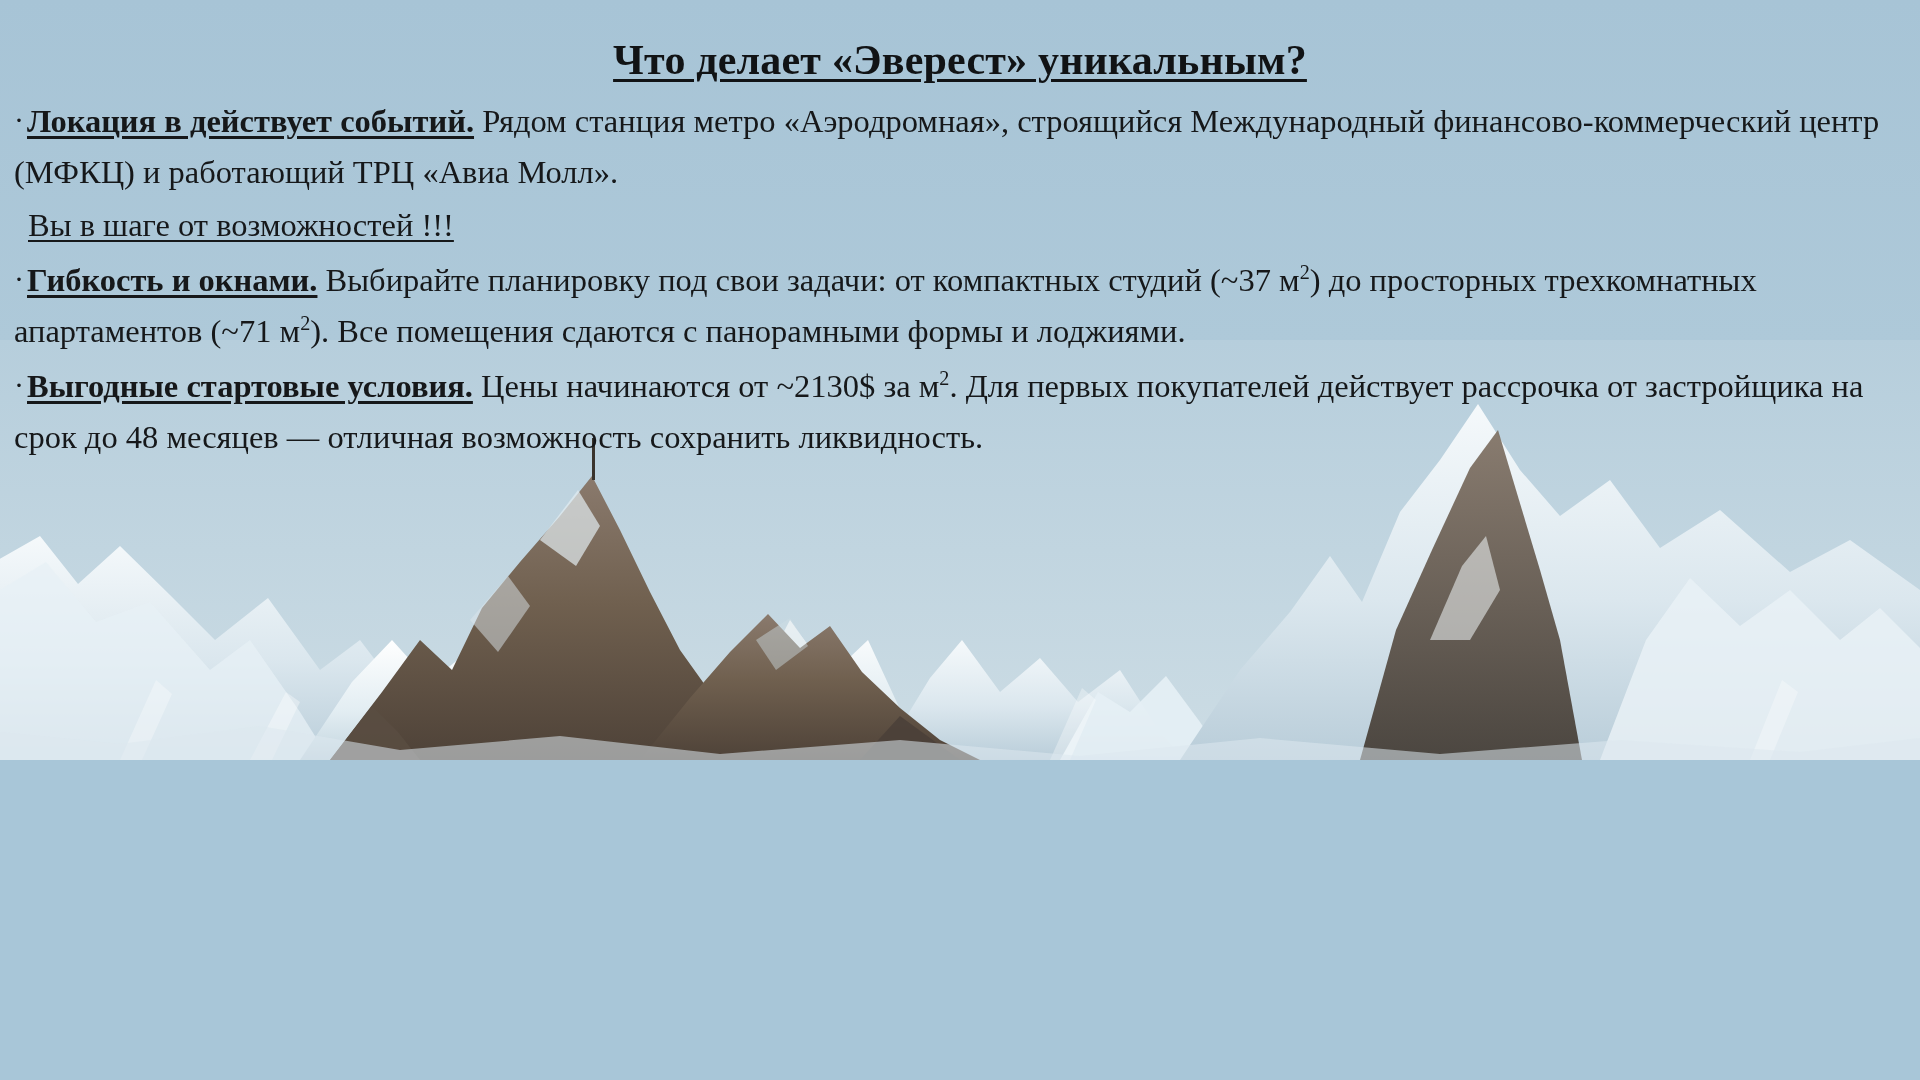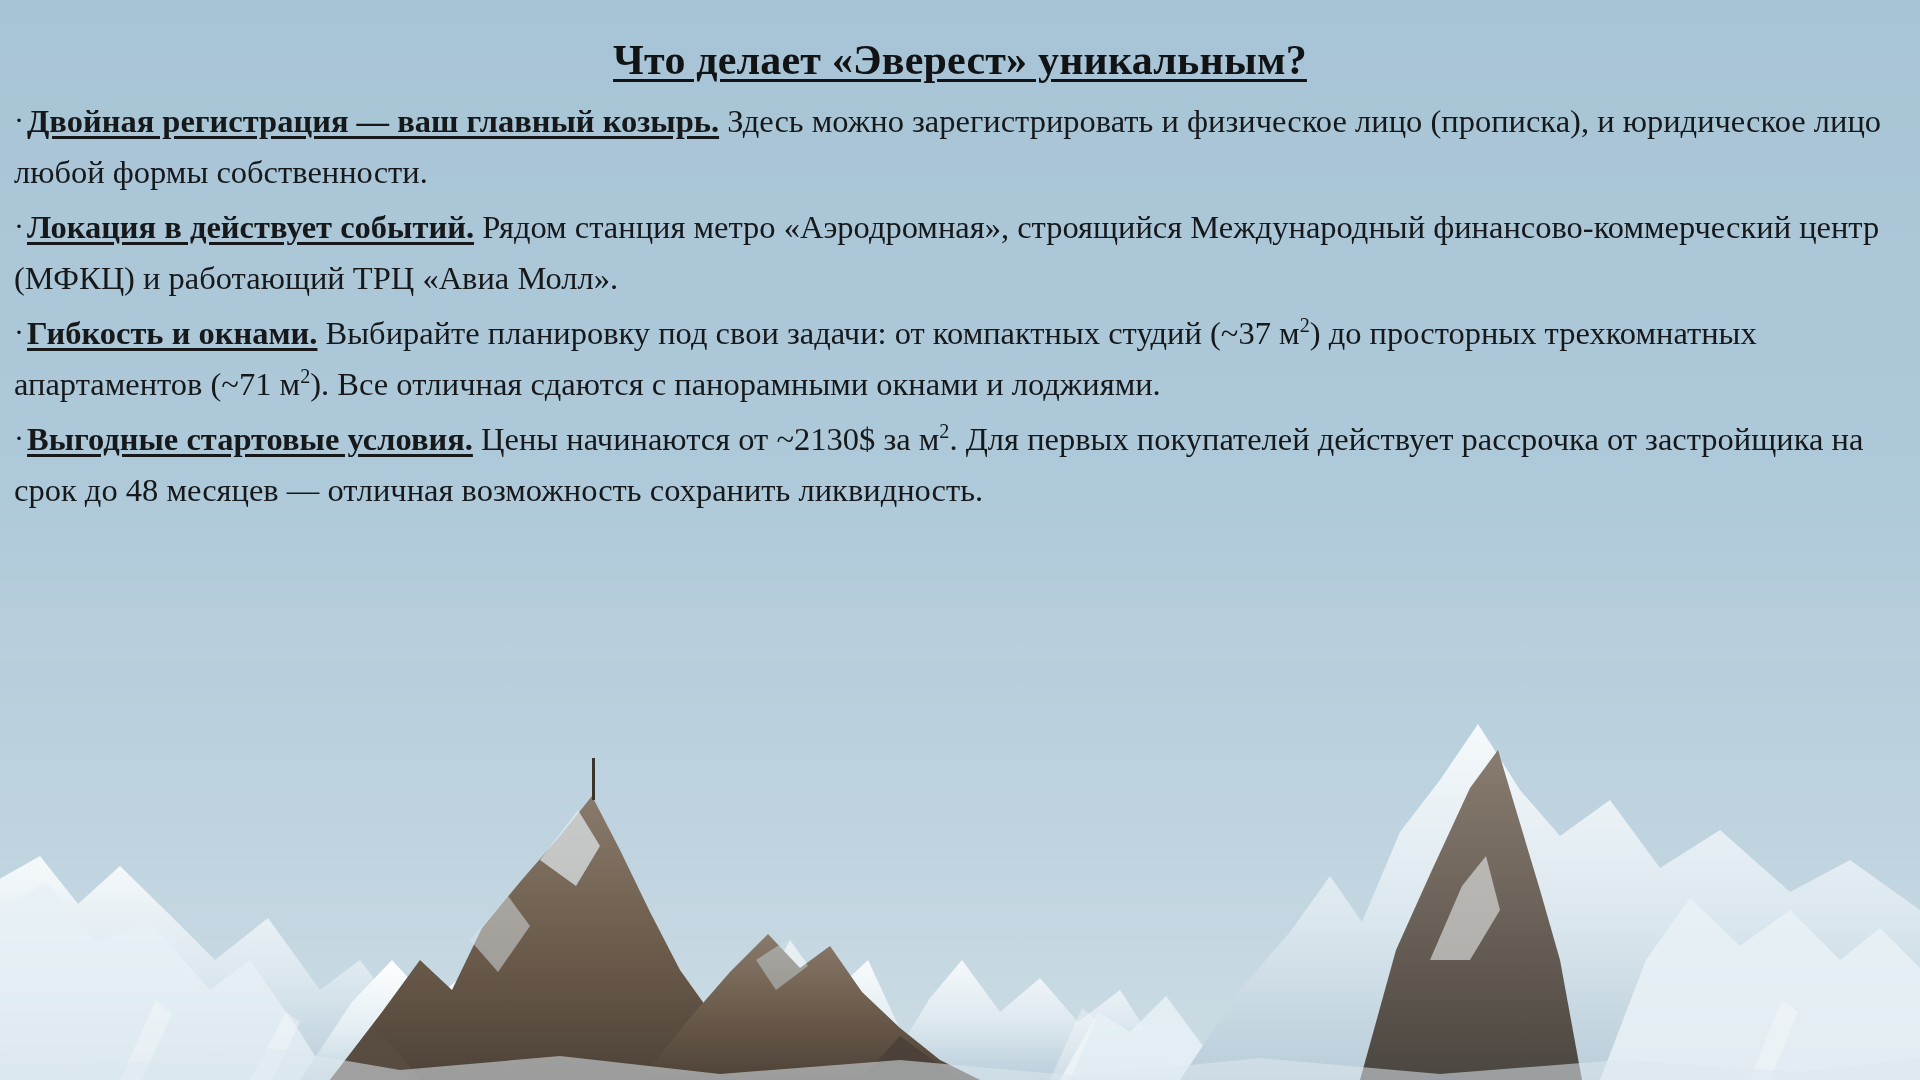--- a/index.html
+++ b/index.html
@@ -11,21 +11,21 @@
     overflow: hidden;
   }
   body {
     font-family: "Liberation Serif", "DejaVu Serif", serif;
     background: #a8c6d8;
   }
 
   #slide {
     position: relative;
     width: 1920px;
-    height: 1080px;
+    height: 760px;
     overflow: hidden;
     background: linear-gradient(to bottom, #a7c4d6 0%, #aec9d9 45%, #c3d6e0 78%, #cfdce3 100%);
   }
 
   
   #mountains {
     position: absolute;
     left: 0;
     bottom: 0;
     width: 1920px;
@@ -190,32 +190,32 @@
                L 1920 398 L 1920 420 Z" fill="#dde8ee" opacity="0.55"></path>
     </svg>
   </div>
 
   <div id="content">
 
     <h1 id="title">Что делает «Эверест» уникальным?</h1>
 
     <ul class="bullets">
 
-      <li class="bullet">
-        <span class="dot">·</span><span class="lead">Двойная регистрация — ваш главный козырь.</span><span> Здесь можно зарегистрировать и физическое лицо (прописка), и юридическое лицо любой формы собственности.</span>
-      </li>
 
       <li class="bullet">
         <span class="dot">·</span><span class="lead">Локация в действует событий.</span><span> Рядом станция метро «Аэродромная», строящийся Международный финансово-коммерческий центр (МФКЦ) и работающий ТРЦ «Авиа Молл».</span>
       </li>
 
+      <li class="standalone-line">
+        <span class="plain-underline">Вы в шаге от возможностей !!!</span>
+      </li>
 
 
       <li class="bullet">
-        <span class="dot">·</span><span class="lead">Гибкость и окнами.</span><span> Выбирайте планировку под свои задачи: от компактных студий (~37 м</span><sup>2</sup><span>) до просторных трехкомнатных апартаментов (~71 м</span><sup>2</sup><span>). Все отличная сдаются с панорамными окнами и лоджиями.</span>
+        <span class="dot">·</span><span class="lead">Гибкость и окнами.</span><span> Выбирайте планировку под свои задачи: от компактных студий (~37 м</span><sup>2</sup><span>) до просторных трехкомнатных апартаментов (~71 м</span><sup>2</sup><span>). Все помещения сдаются с панорамными формы и лоджиями.</span>
       </li>
 
       <li class="bullet">
         <span class="dot">·</span><span class="lead">Выгодные стартовые условия.</span><span> Цены начинаются от ~2130$ за м</span><sup>2</sup><span>. Для первых покупателей действует рассрочка от застройщика на срок до 48 месяцев — отличная возможность сохранить ликвидность.</span>
       </li>
 
     </ul>
   </div>
 </div>
 

